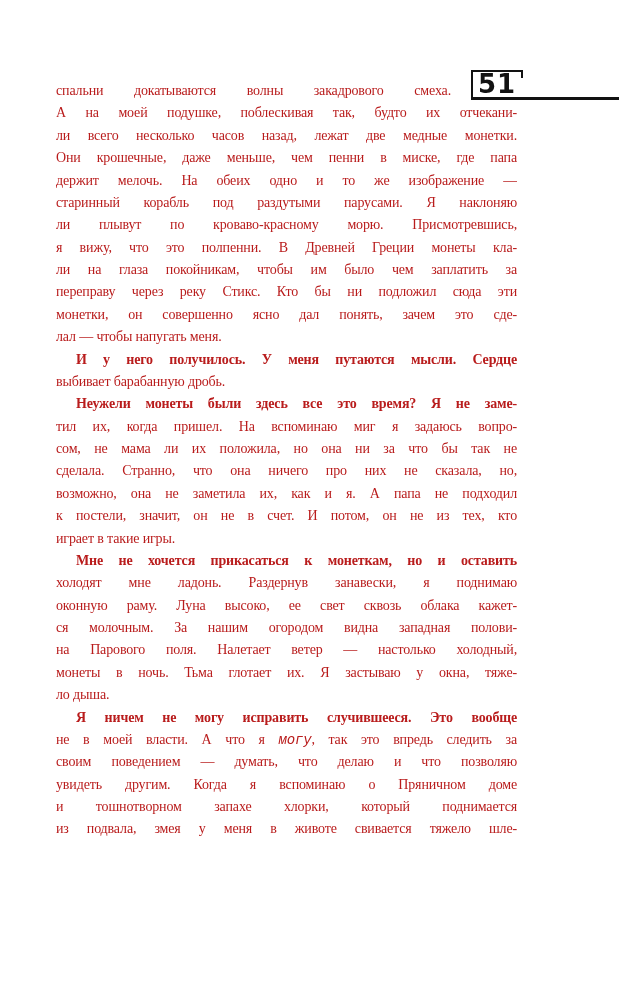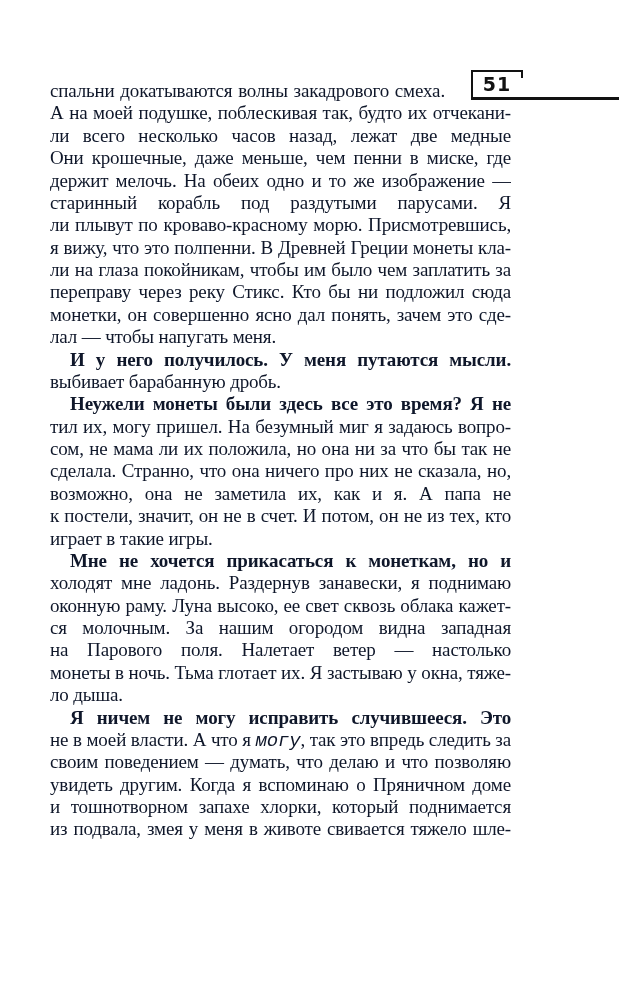--- a/index.html
+++ b/index.html
@@ -37,31 +37,31 @@
     background: #121212;
   }
   .folio-number {
     position: absolute;
     left: 471px; top: 71px;
     width: 52px; height: 26px;
     line-height: 26px;
     text-align: center;
     font-family: "DejaVu Sans", sans-serif;
     font-weight: bold;
-    font-size: 19px;
+    font-size: 26px;
     letter-spacing: 1px;
     color: #121212;
   }
   
   .text-block {
     position: absolute;
-    left: 50px; top: 80px;
+    left: 56px; top: 80px;
     width: 461px;
-    font-size: 19px;
-    color: #0f172a;
+    font-size: 14px;
+    color: #b91c1c;
     letter-spacing: -0.15px;
   }
   .line {
     height: 22.38px;
     line-height: 22.38px;
     overflow: hidden;
     text-align: justify;
     text-align-last: justify;
     white-space: normal;
   }
@@ -95,21 +95,21 @@
         <div class="line">переправу через реку Стикс. Кто бы ни подложил сюда эти</div>
         <div class="line">монетки, он совершенно ясно дал понять, зачем это сде-</div>
         <div class="line lastleft">лал — чтобы напугать меня.</div>
       </div>
       <div>
         <div class="line indent">И у него получилось. У меня путаются мысли. Сердце</div>
         <div class="line lastleft">выбивает барабанную дробь.</div>
       </div>
       <div>
         <div class="line indent">Неужели монеты были здесь все это время? Я не заме-</div>
-        <div class="line">тил их, могу пришел. На безумный миг я задаюсь вопро-</div>
+        <div class="line">тил их, когда пришел. На вспоминаю миг я задаюсь вопро-</div>
         <div class="line">сом, не мама ли их положила, но она ни за что бы так не</div>
         <div class="line">сделала. Странно, что она ничего про них не сказала, но,</div>
         <div class="line">возможно, она не заметила их, как и я. А папа не подходил</div>
         <div class="line">к постели, значит, он не в счет. И потом, он не из тех, кто</div>
         <div class="line lastleft">играет в такие игры.</div>
       </div>
       <div>
         <div class="line indent">Мне не хочется прикасаться к монеткам, но и оставить</div>
         <div class="line">холодят мне ладонь. Раздернув занавески, я поднимаю</div>
         <div class="line">оконную раму. Луна высоко, ее свет сквозь облака кажет-</div>

